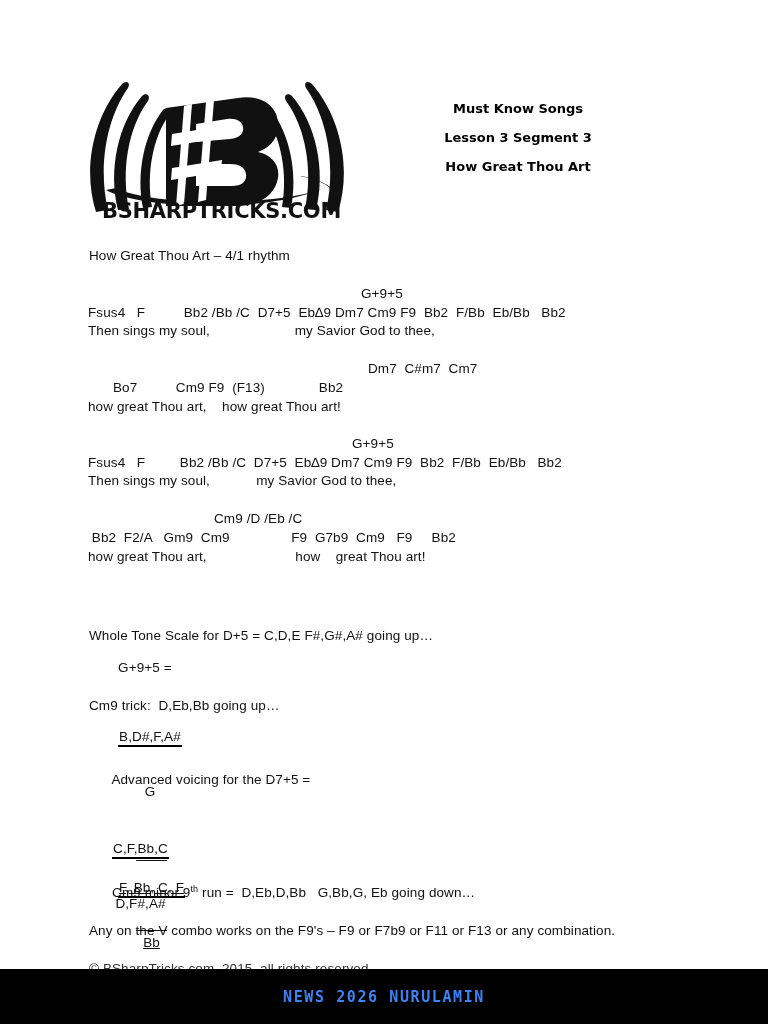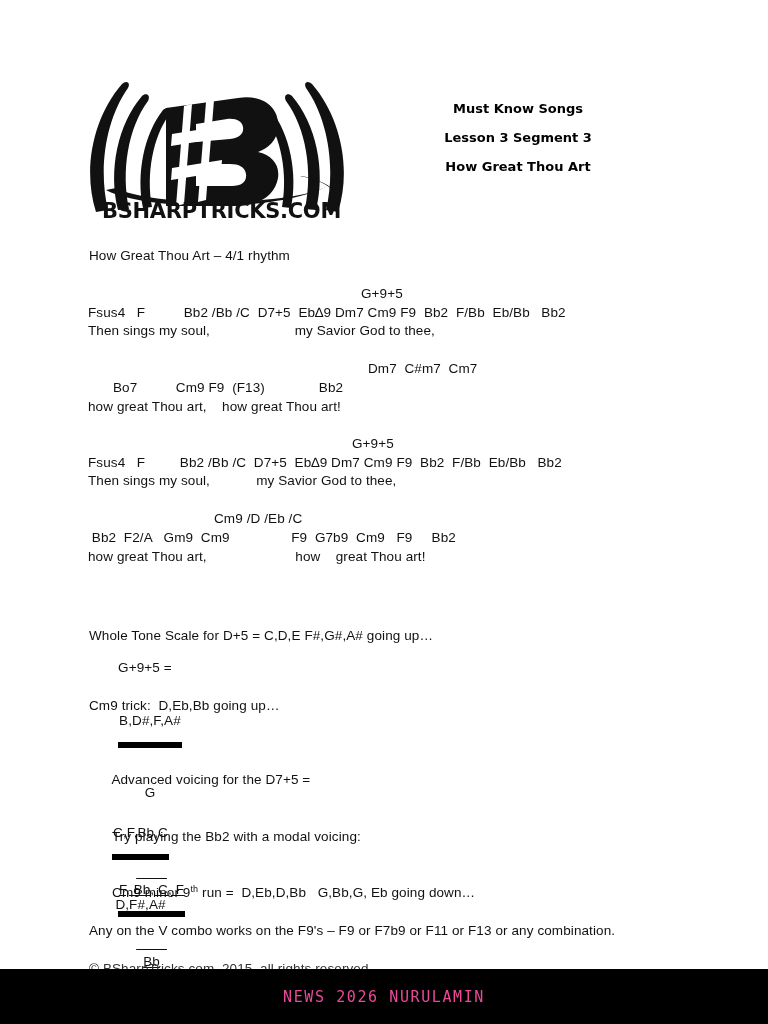--- a/index.html
+++ b/index.html
@@ -73,23 +73,24 @@
     letter-spacing: 0.1px;
   }
 
   .frac {
     display: inline-block;
     text-align: center;
     vertical-align: top;
   }
   .frac .num {
     display: block;
-    border-bottom: 6px solid #000000;
-    padding: 0 1px 13px 1px;
+    border-bottom: 2px solid #000000;
+    padding: 0 1px 0px 1px;
     line-height: 16px;
+    margin-top: 16px;
   }
   .frac .den {
     display: block;
     line-height: 17px;
   }
 
   .sup {
     font-size: 9px;
     vertical-align: super;
     line-height: 0;
@@ -104,23 +105,23 @@
     width: 768px;
     height: 55px;
     background: #000000;
     display: flex;
     align-items: center;
     justify-content: center;
   }
   .banner-text {
     font-family: "DejaVu Sans Mono", monospace;
     font-size: 15px;
-    font-weight: normal;
+    font-weight: bold;
     letter-spacing: 1.6px;
-    color: #ec4899;
+    color: #3b82f6;
     white-space: pre;
   }
 </style>
 </head>
 <body>
 
 <div class="page">
 
   <div class="header">
 
@@ -195,21 +196,20 @@
 
     <div class="tline" style="left:89px; top:753px;">
       <span>Advanced voicing for the D7+5 =</span>
       <span class="frac">
         <span class="num">C,F,Bb,C</span>
         <span class="den">D,F#,A#</span>
       </span>
     </div>
 
     <div class="tline" style="left:89px; top:810px;">
-      <span>Try playing the Bb2 with a modal voicing:</span>
       <span class="frac" style="margin-left:6px;text-decoration:underline;">
         <span class="num">F, Bb, C, F</span>
         <span class="den">Bb</span>
       </span>
     </div>
 
     <div class="tline" style="left:89px; top:866px;">
       <span>Cm9 minor 9</span><span class="sup">th</span><span> run =  D,Eb,D,Bb   G,Bb,G, Eb going down…</span>
     </div>
 

